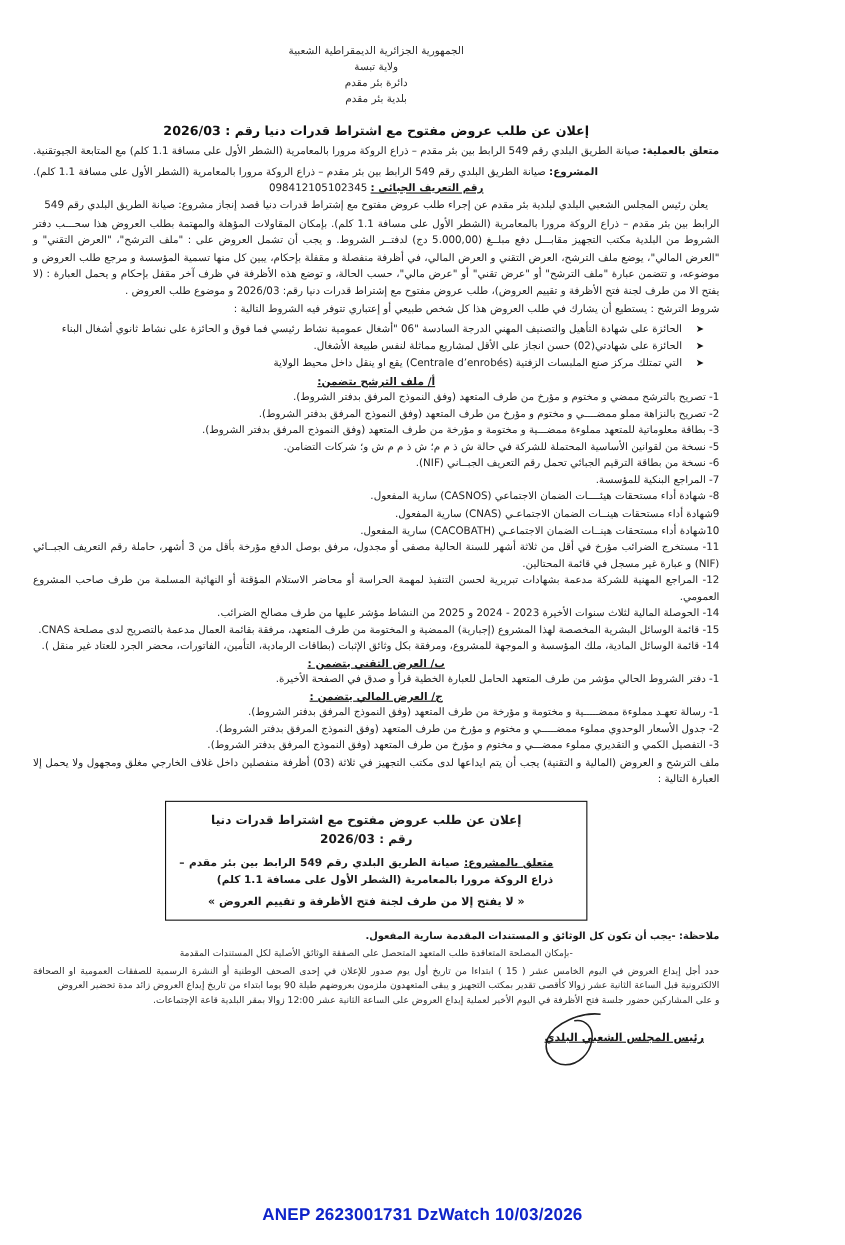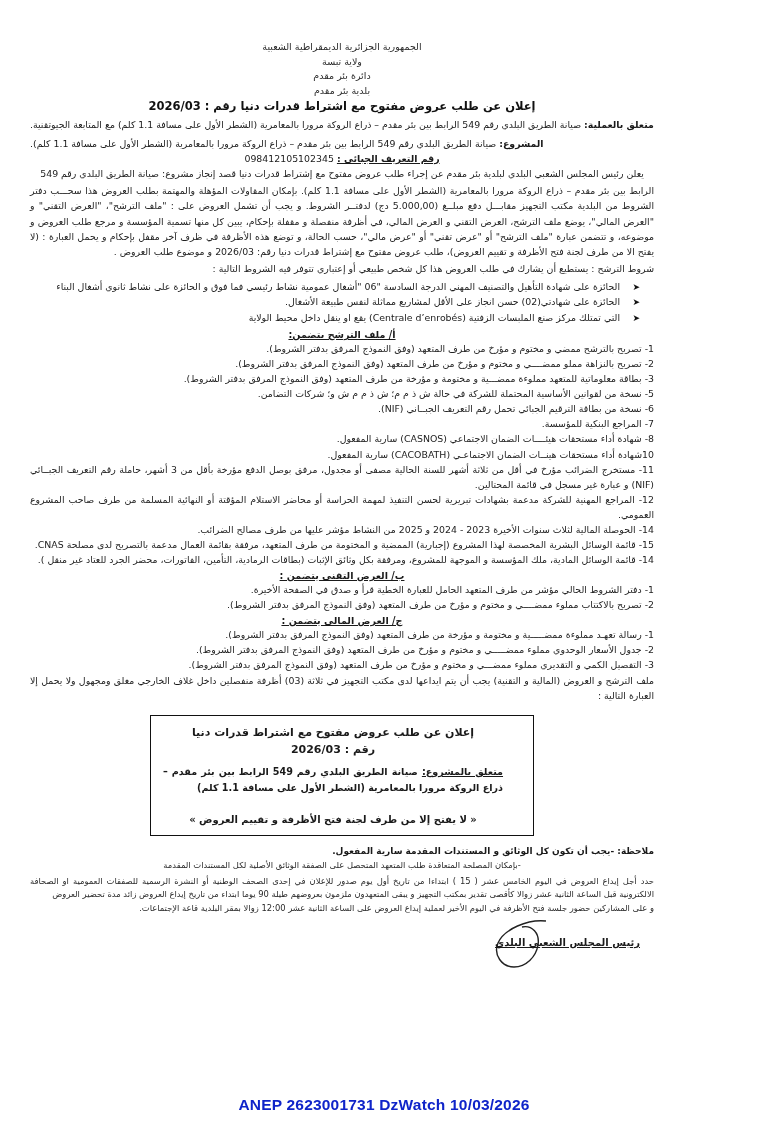--- a/index.html
+++ b/index.html
@@ -44,20 +44,21 @@
   }
   .header .republic {
     letter-spacing: 2.2px;
     font-size: 9.5px;
   }
 
   .title-main {
     text-align: center;
     font-size: 11.5px;
     font-weight: bold;
+    margin-top: 13px;
     color: #111;
   }
 
   
   .para {
     font-size: 9.4px;
     line-height: 1.62;
     text-align: justify;
     margin-top: 7px;
     color: #222;
@@ -160,21 +161,21 @@
     line-height: 1.62;
     text-align: justify;
     margin-top: 6px;
   }
   .framed .fb-subject .u {
     text-decoration: underline;
   }
   .framed .fb-quote {
     font-size: 10px;
     font-weight: bold;
-    margin-top: 19px;
+    margin-top: 7px;
     text-align: center;
   }
 
   
   .footnotes {
     margin-top: 9px;
   }
   .footnotes .fn-head {
     font-size: 9px;
     font-weight: bold;
@@ -280,32 +281,32 @@
 
     <div class="subhead">أ/ ملف الترشح يتضمن:</div>
     <ul class="numlist">
       <li class="ctr">1- تصريح بالترشح ممضي و مختوم و مؤرخ من طرف المتعهد (وفق النموذج المرفق بدفتر الشروط).</li>
       <li class="ctr">2- تصريح بالنزاهة مملو ممضــــي و مختوم و مؤرخ من طرف المتعهد (وفق النموذج المرفق بدفتر  الشروط).</li>
       <li class="ctr">3- بطاقة معلوماتية للمتعهد مملوءة ممضـــية و مختومة و مؤرخة من طرف المتعهد (وفق النموذج المرفق بدفتر الشروط).</li>
       <li class="ctr">5- نسخة من لقوانين الأساسية المحتملة للشركة في حالة ش ذ م م؛ ش ذ م م ش و؛ شركات التضامن.</li>
       <li class="ctr">6- نسخة من بطاقة الترقيم الجبائي تحمل رقم التعريف الجبــاني (NIF).</li>
       <li class="ctr">7- المراجع البنكية للمؤسسة.</li>
       <li class="ctr">8- شهادة أداء مستحقات هيئــــات الضمان الاجتماعي (CASNOS) سارية المفعول.</li>
+      <li class="ctr">9شهادة أداء مستحقات هينــات الضمان الاجتماعـي (CNAS) سارية المفعول.</li>
       <li class="ctr">10شهادة أداء مستحقات هينــات الضمان الاجتماعـي (CACOBATH) سارية المفعول.</li>
       <li>11- مستخرج الضرائب مؤرخ في أقل من ثلاثة أشهر للسنة الحالية مصفى أو مجدول، مرفق بوصل الدفع مؤرخة بأقل من 3 أشهر، حاملة رقم التعريف الجبــائي (NIF)  و عبارة غير مسجل في قائمة المحتالين.</li>
       <li>12- المراجع المهنية للشركة مدعمة بشهادات تبريرية لحسن التنفيذ لمهمة الحراسة أو محاضر الاستلام المؤقتة أو النهائية المسلمة من طرف صاحب المشروع العمومي.</li>
       <li class="ctr">14- الحوصلة المالية لثلاث سنوات الأخيرة 2023 - 2024 و 2025  من النشاط مؤشر  عليها من طرف مصالح الضرائب.</li>
       <li>15- قائمة الوسائل البشرية المخصصة لهذا المشروع (إجبارية) الممضية و المختومة من طرف المتعهد، مرفقة بقائمة العمال مدعمة بالتصريح لدى مصلحة CNAS.</li>
       <li>14- قائمة الوسائل المادية، ملك المؤسسة و الموجهة للمشروع، ومرفقة بكل وثائق الإثبات (بطاقات الرمادية، التأمين، الفاتورات، محضر الجرد للعتاد غير منقل ).</li>
     </ul>
 
     <div class="subhead">ب/ العرض التقني يتضمن :</div>
     <ul class="numlist">
       <li class="ctr">1- دفتر الشروط الحالي مؤشر من طرف المتعهد الحامل للعبارة الخطية قرأ و صدق في الصفحة الأخيرة.</li>
-      <li class="ctr">2- تصريح بالاكتتاب مملوء ممضــــي و مختوم و مؤرخ من طرف المتعهد (وفق النموذج المرفق بدفتر الشروط).</li>
     </ul>
 
     <div class="subhead">ج/ العرض المالي يتضمن :</div>
     <ul class="numlist">
       <li class="ctr">1- رسالة تعهـد مملوءة ممضـــــية و مختومة و مؤرخة من طرف المتعهد (وفق النموذج المرفق بدفتر الشروط).</li>
       <li class="ctr">2- جدول الأسعار الوحدوي مملوء ممضـــــي و مختوم و مؤرخ من طرف المتعهد (وفق النموذج المرفق بدفتر  الشروط).</li>
       <li class="ctr">3- التفصيل الكمي و التقديري مملوء ممضـــي و مختوم و مؤرخ من طرف المتعهد (وفق النموذج المرفق بدفتر  الشروط).</li>
     </ul>
 
     <div class="note-line">ملف الترشح و العروض (المالية و التقنية) يجب أن يتم ايداعها لدى مكتب التجهيز  في ثلاثة (03) أظرفة منفصلين داخل غلاف الخارجي مغلق ومجهول ولا يحمل إلا العبارة التالية :</div>

